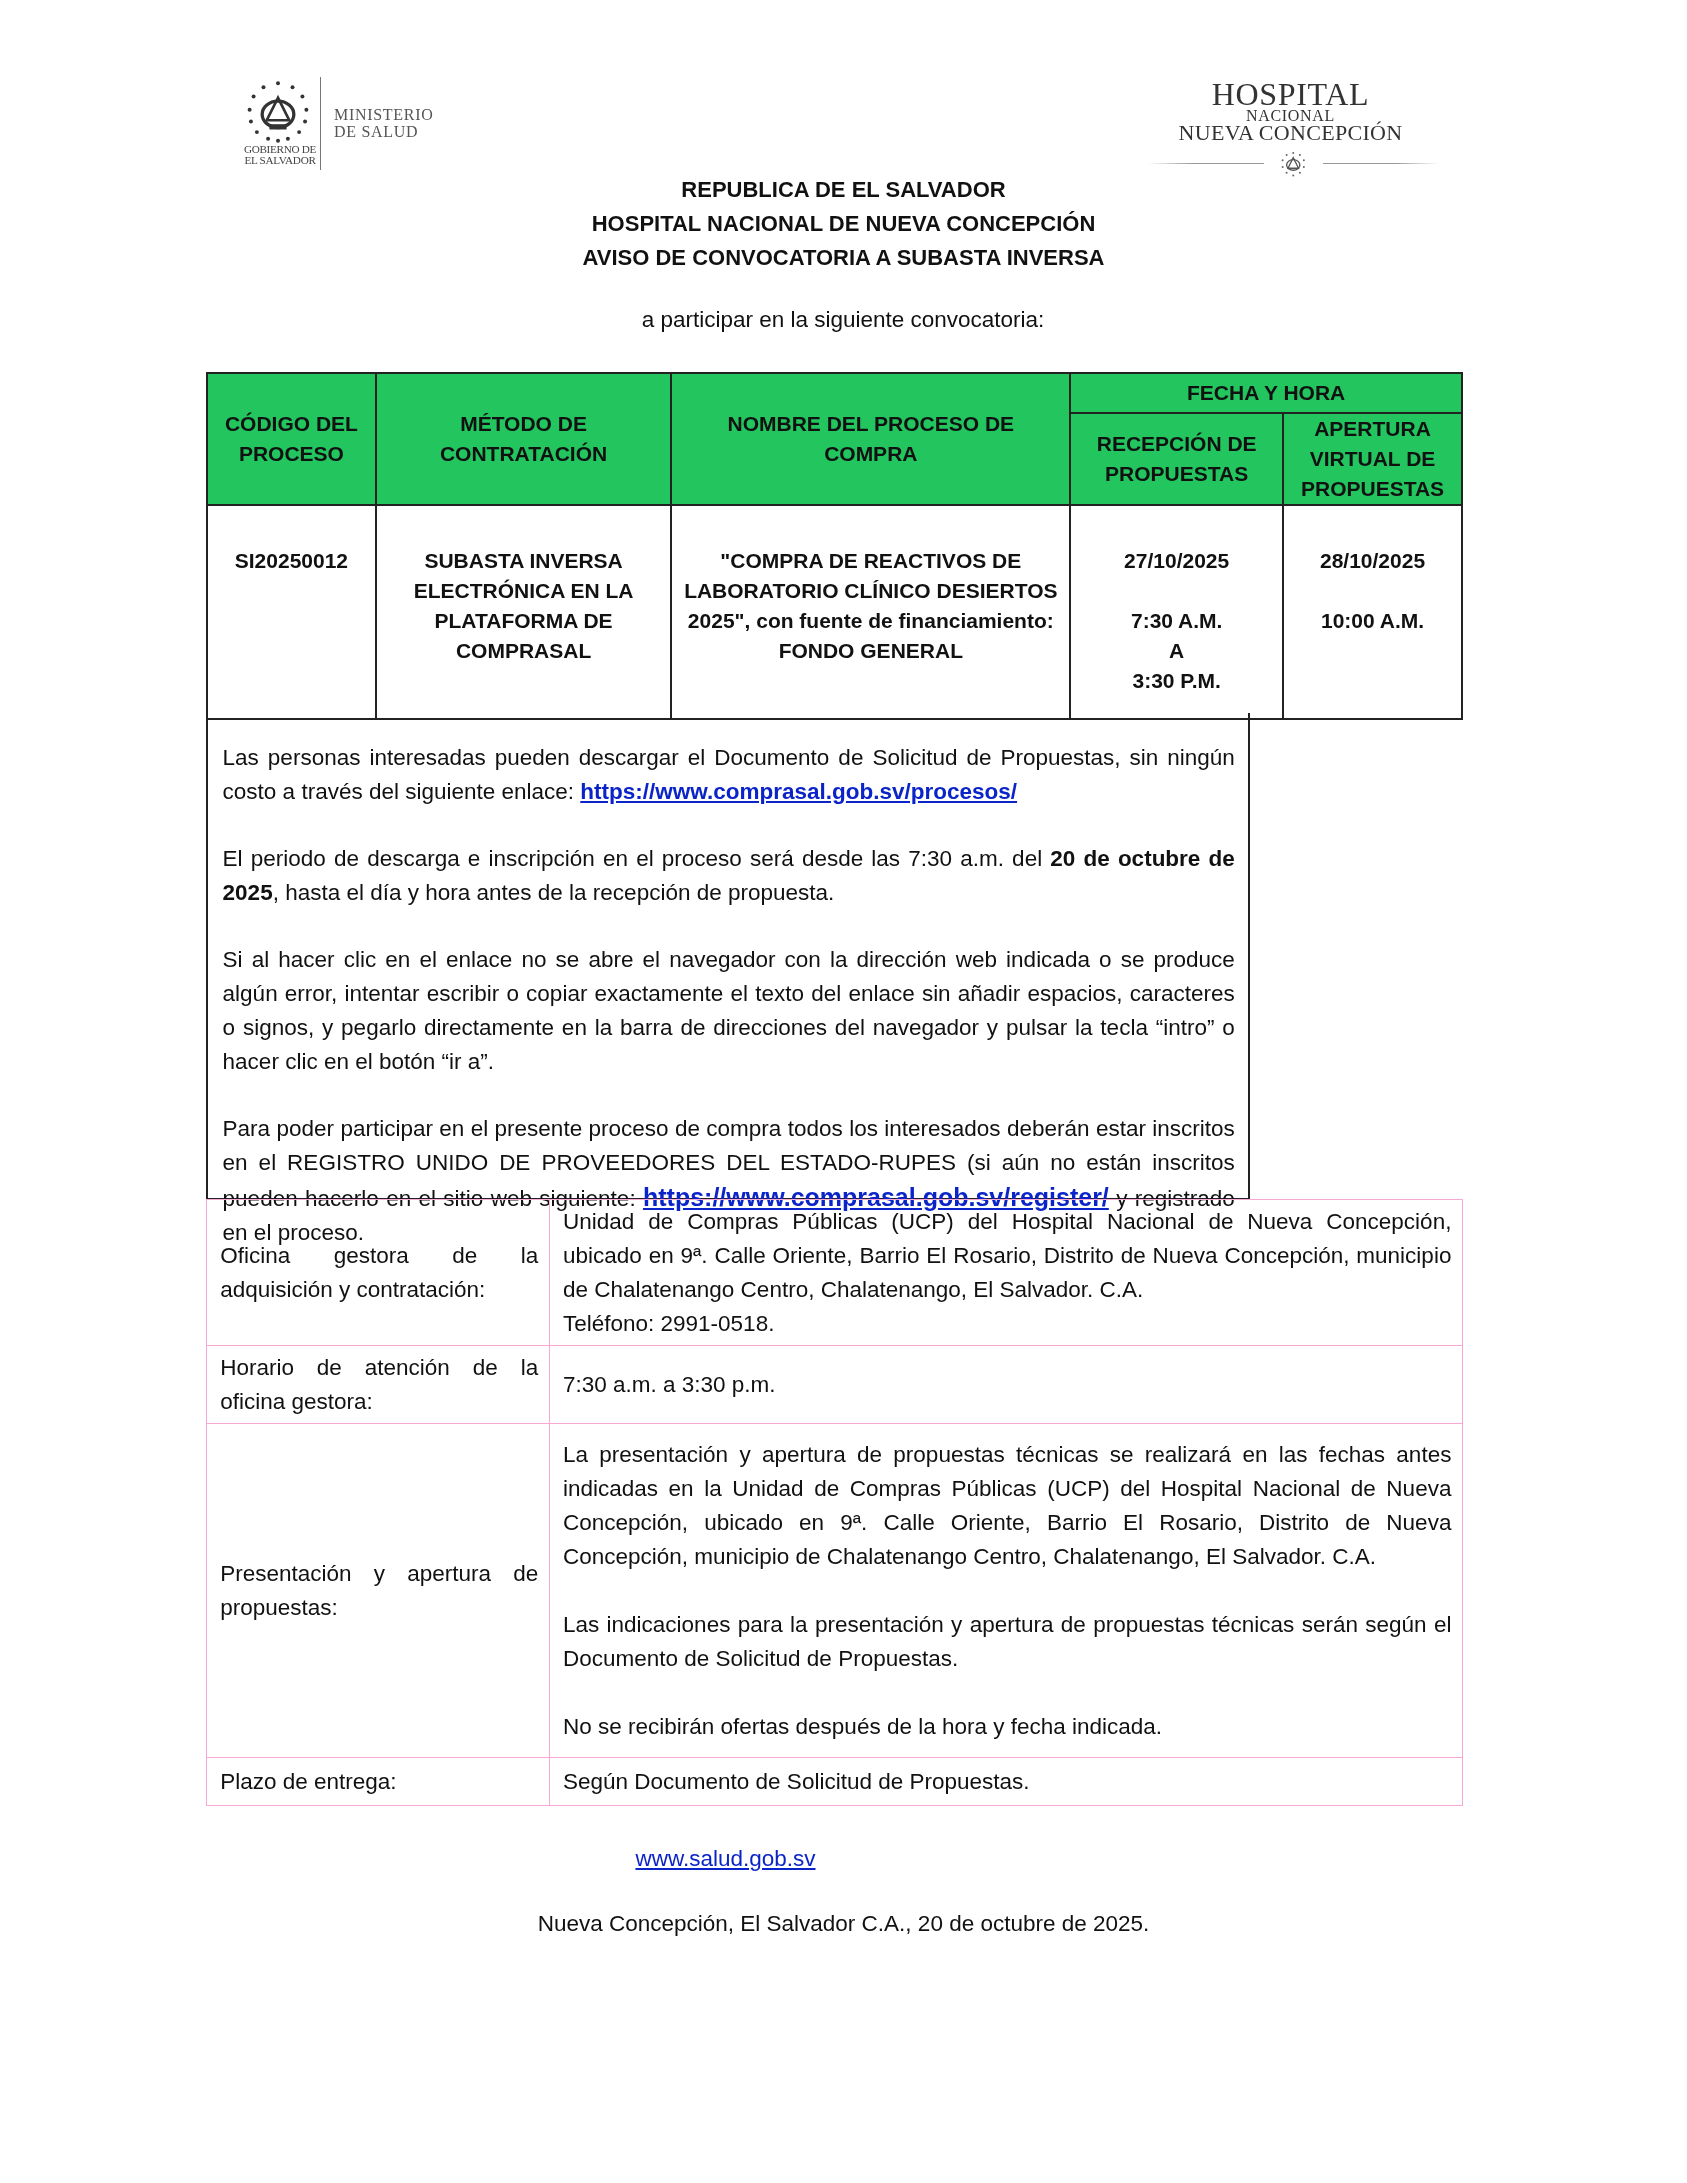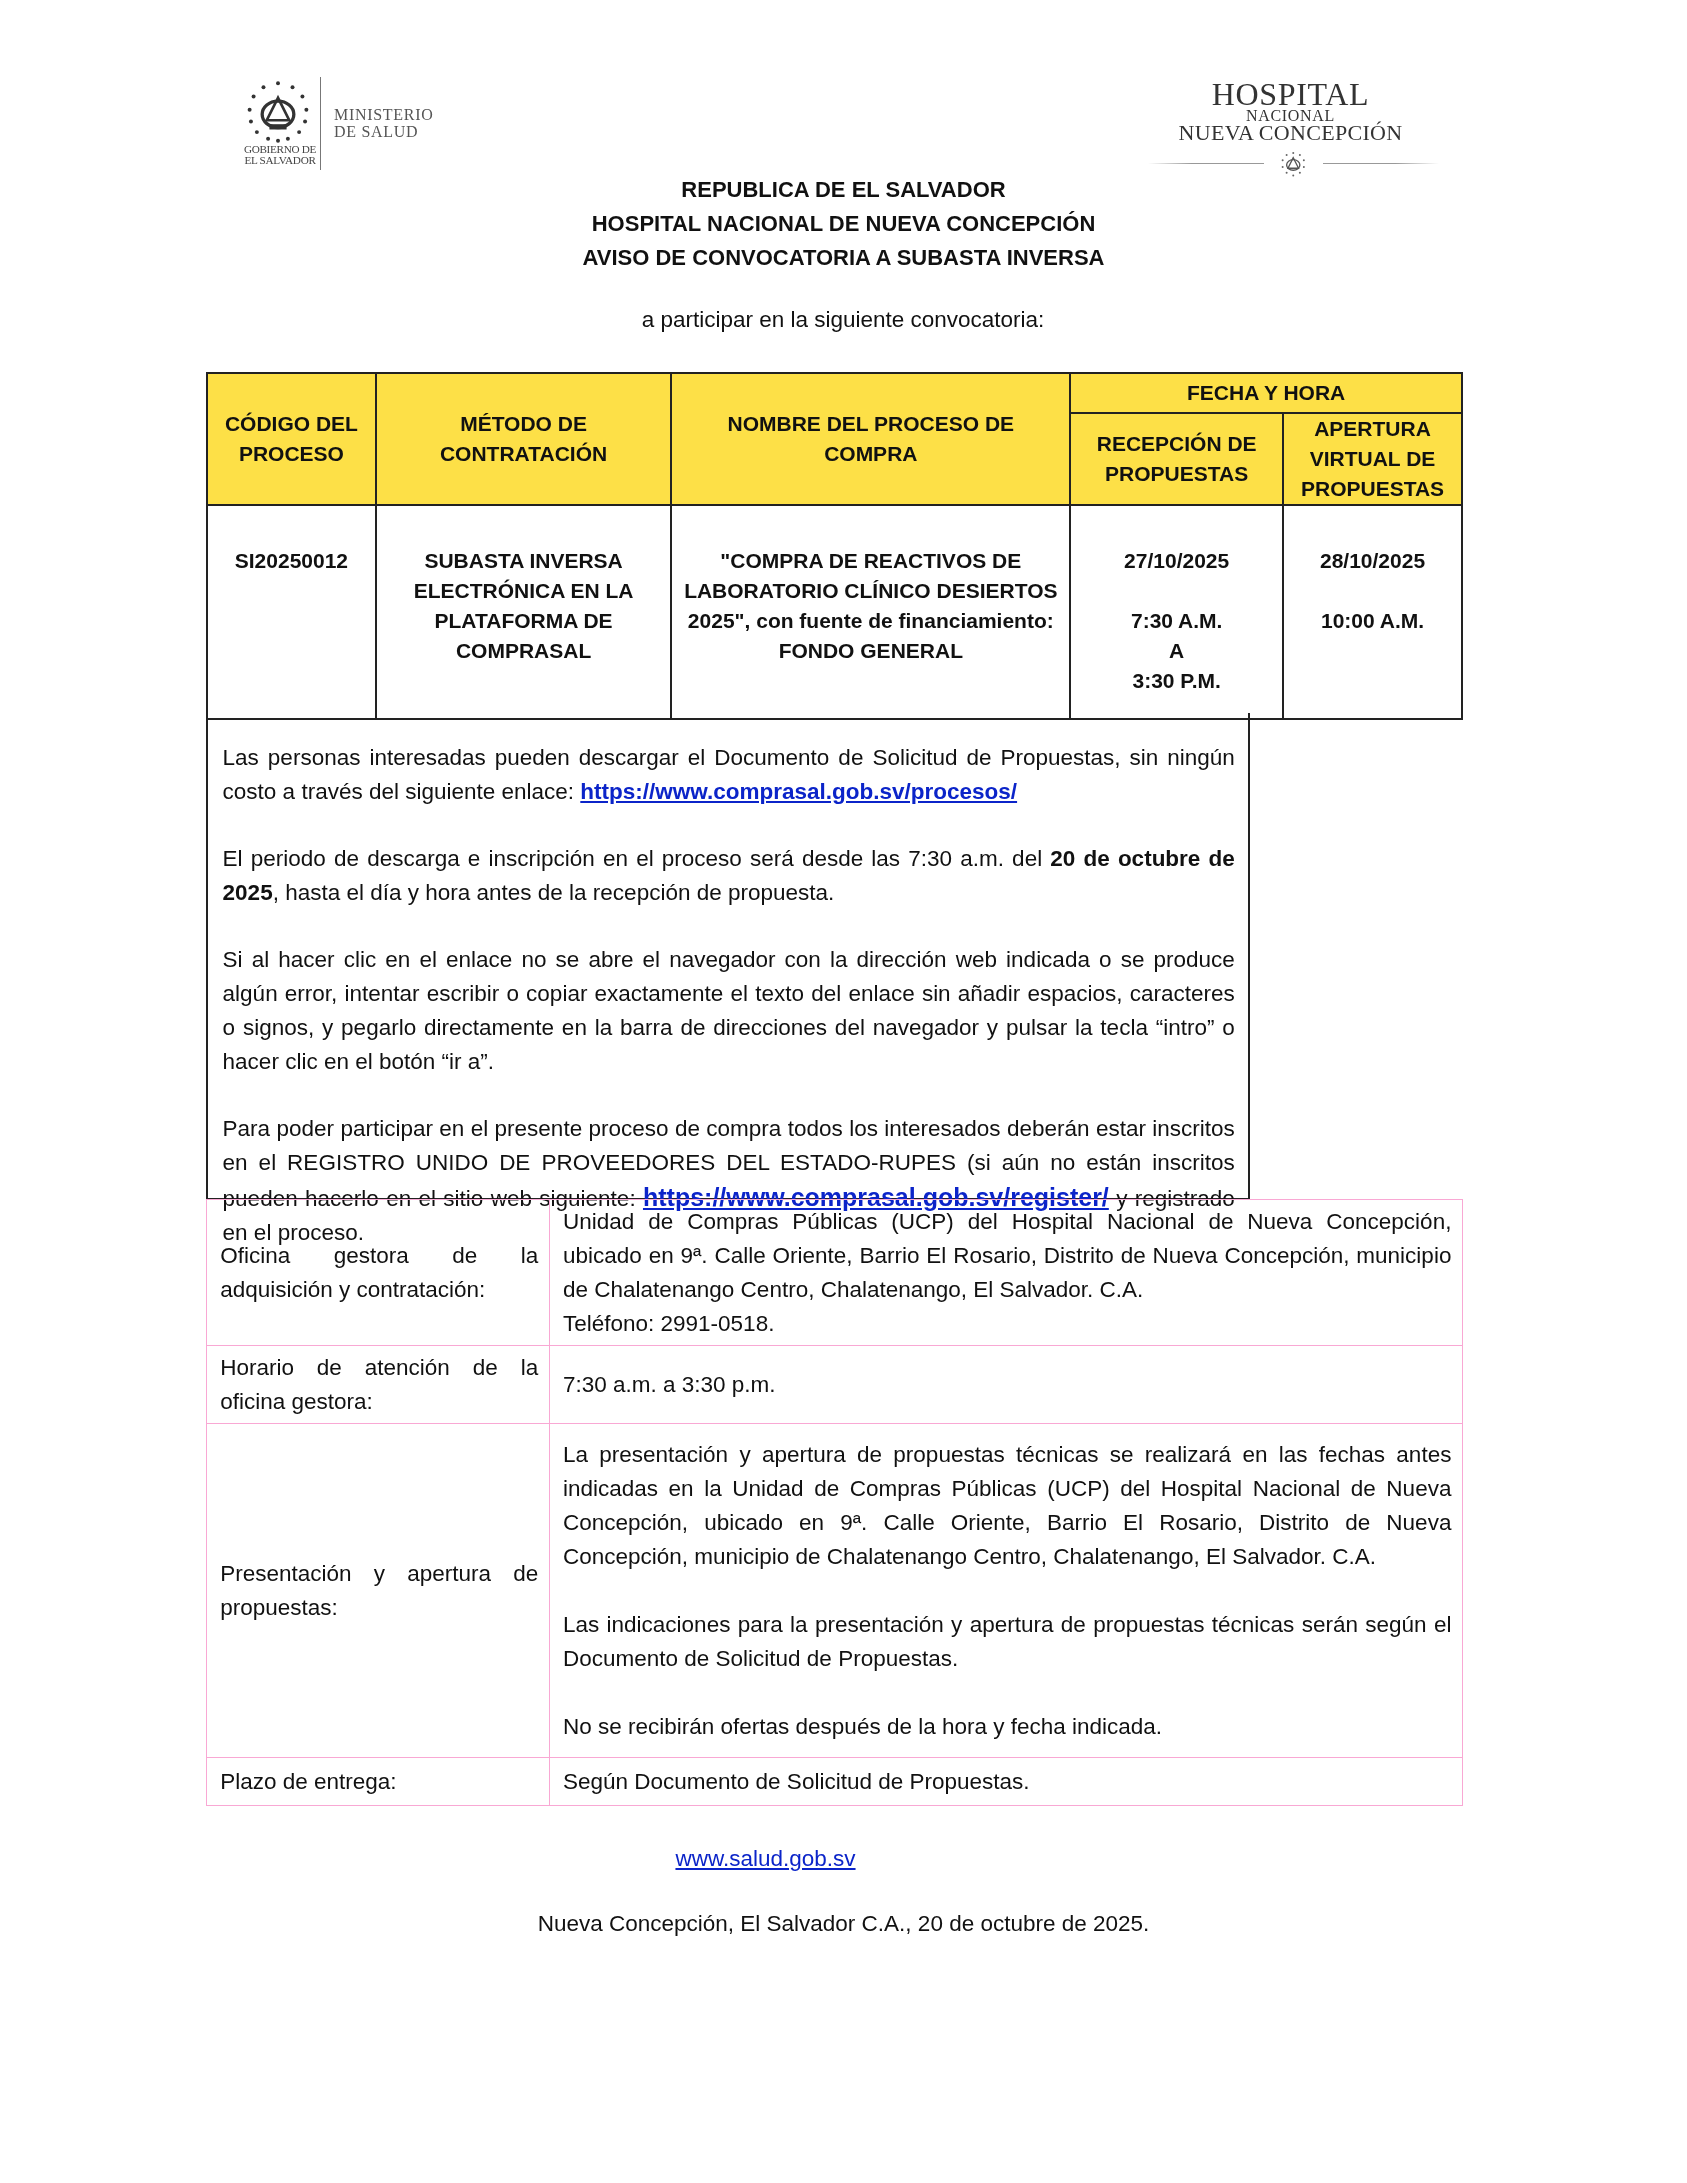--- a/index.html
+++ b/index.html
@@ -19,37 +19,37 @@
   #hosp-seal { left:1280px; top:151px; width:26.5px; height:26.5px; }
 
   
   #titles { left:0; top:173px; width:1687px; text-align:center; font-weight:bold; font-size:22px; line-height:34px; }
   #intro { left:218px; top:303px; width:1250px; text-align:center; font-size:22.5px; line-height:34px; }
 
   
   table { border-collapse:collapse; }
   #main-table { position:absolute; left:206px; top:372px; width:1257px; font-size:21px; }
   #main-table td, #main-table th { border:2px solid #222; text-align:center; vertical-align:middle; padding:0 6.6px; font-weight:bold; line-height:30px; }
-  #main-table th { background:#fde047; }
+  #main-table th { background:#22c55e; }
   #main-table td.data { vertical-align:top; padding-top:40px; height:172px; }
   .sub-top { height:40px; }
 
   
   #body-block { position:absolute; left:206px; top:713px; width:1044px; height:487px; border:2px solid #222; border-top:none; box-sizing:border-box; padding:28px 13.2px 0 14.6px; font-size:22.5px; line-height:34px; text-align:justify; }
   #body-block p { margin:0 0 33px 0; }
   a.link { color:#0b24c9; font-weight:bold; text-decoration:underline; }
 
   
   #info-table { position:absolute; left:206px; top:1199px; width:1257px; font-size:22.5px; line-height:34px; }
   #info-table td { border:1px solid #f9a8d4; padding:4px 10.6px 4px 13.2px; vertical-align:middle; text-align:justify; }
   #info-table td.lbl { width:318px; }
   #info-table p { margin:0; }
   .gap { height:34px; }
 
-  #footer-link { left:0; top:1846px; width:1451px; text-align:center; font-size:22.5px;padding-left:40px; }
+  #footer-link { left:0; top:1846px; width:1451px; text-align:center; font-size:22.5px; }
   #footer-link a { color:#0b24c9; text-decoration:underline; }
   #footer-date { left:0; top:1911px; width:1687px; text-align:center; font-size:22.5px; }
 </style>
 </head>
 <body>
 
 <div class="abs" id="gob-logo">
   <svg width="86" height="66" viewBox="0 0 130 100">
     <g fill="#333">
       <circle cx="65" cy="8" r="3"></circle>

